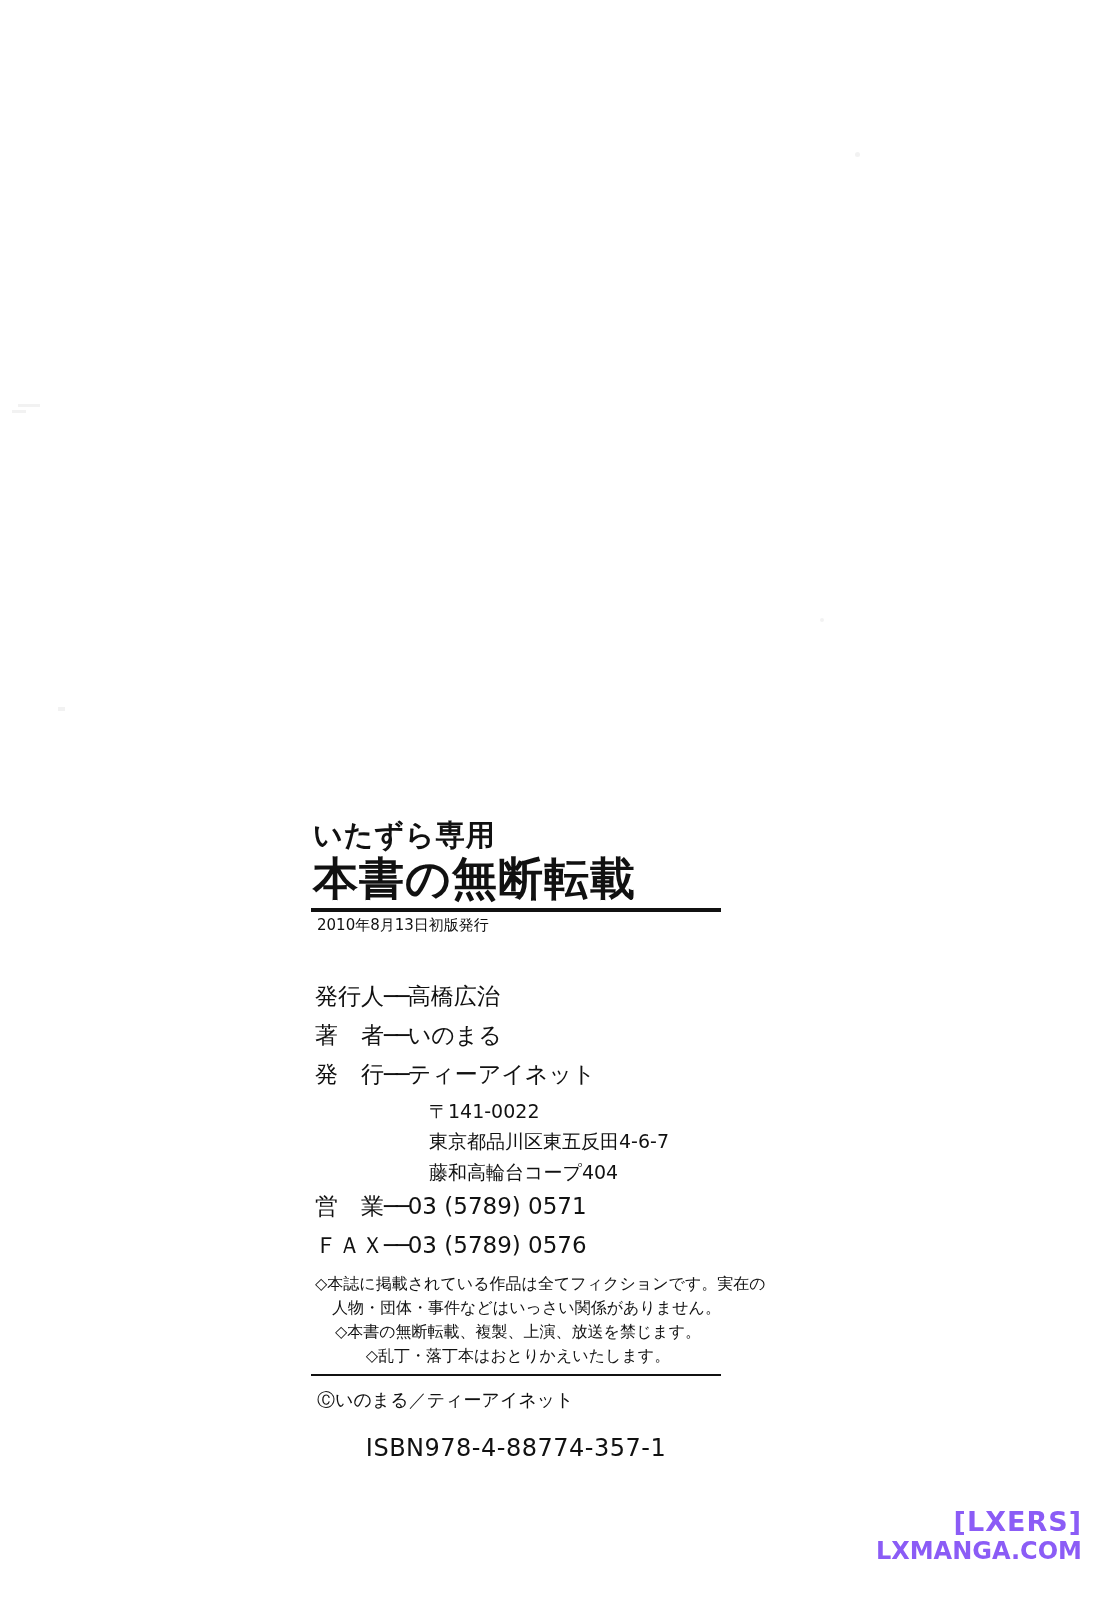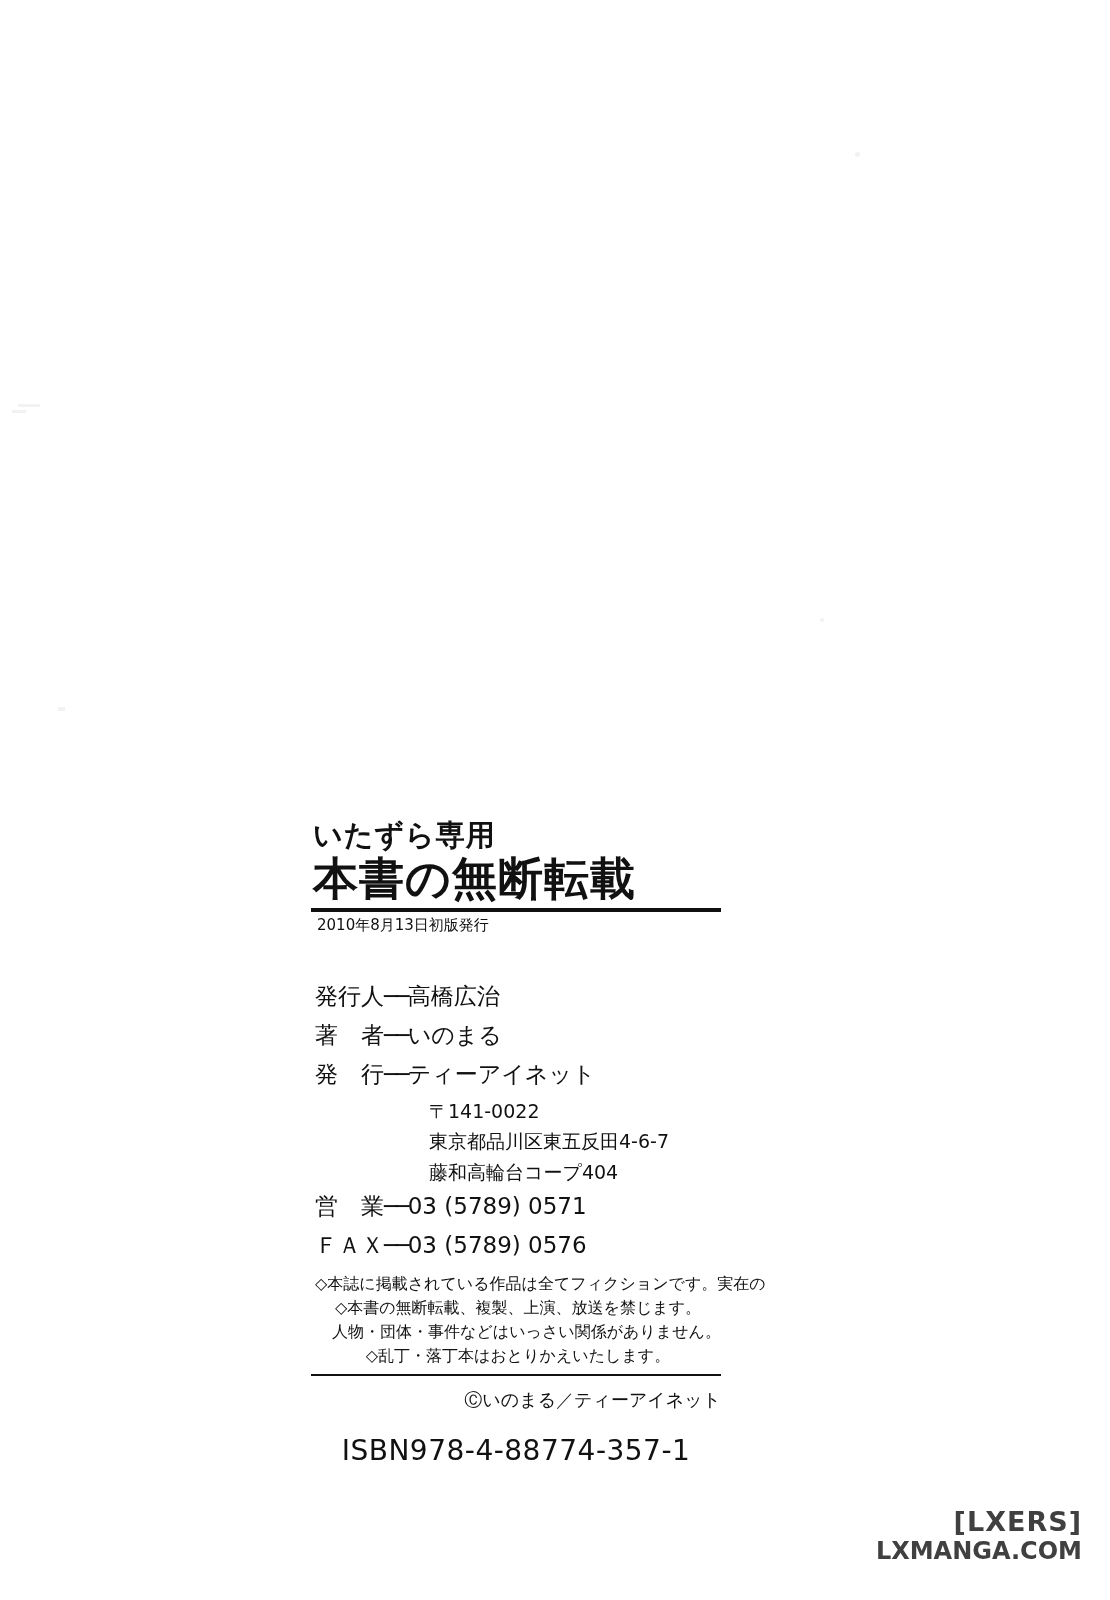--- a/index.html
+++ b/index.html
@@ -103,39 +103,38 @@
   .note-indent {
     padding-left: 17px;
   }
 
   .copyline {
     font-family: "DejaVu Sans", "Liberation Sans", sans-serif;
     font-size: 18px;
     margin-left: 6px;
     margin-top: 12px;
     white-space: nowrap;
-    text-align: right;
   }
 
   .isbn {
     font-family: "DejaVu Sans", "Liberation Sans", sans-serif;
-    font-size: 28px;
+    font-size: 24px;
     text-align: center;
     margin-top: 22px;
     letter-spacing: 0.5px;
   }
 
   
   #watermark {
     position: absolute;
     right: 28px;
     bottom: 36px;
     text-align: right;
     font-family: "DejaVu Sans", "Liberation Sans", sans-serif;
-    color: #404040;
+    color: #8b5cf6;
   }
   #watermark .wm-top {
     font-size: 27px;
     font-weight: bold;
     letter-spacing: 1px;
     line-height: 1.05;
   }
   #watermark .wm-bottom {
     font-size: 24px;
     font-weight: bold;
@@ -183,22 +182,22 @@
     <span class="addr-line">藤和高輪台コープ404</span>
 
     <span class="credit-row"><span class="credit-label">営　業</span><span class="credit-dash">──</span><span class="credit-value">03 (5789) 0571</span></span>
 
     <span class="credit-row"><span class="credit-label">ＦＡＸ</span><span class="credit-dash">──</span><span class="credit-value">03 (5789) 0576</span></span>
 
   </div>
 
   <div class="notes">
     <span class="note-line">◇本誌に掲載されている作品は全てフィクションです。実在の</span>
+    <span class="note-line note-indent">人物・団体・事件などはいっさい関係がありません。</span>
     <span class="note-line">◇本書の無断転載、複製、上演、放送を禁じます。</span>
-    <span class="note-line note-indent">人物・団体・事件などはいっさい関係がありません。</span>
     <span class="note-line">◇乱丁・落丁本はおとりかえいたします。</span>
   </div>
 
   <div class="rule-thin"></div>
 
   <div class="copyline">Ⓒいのまる／ティーアイネット</div>
 
   <div class="isbn">ISBN978-4-88774-357-1</div>
 
 </div>

